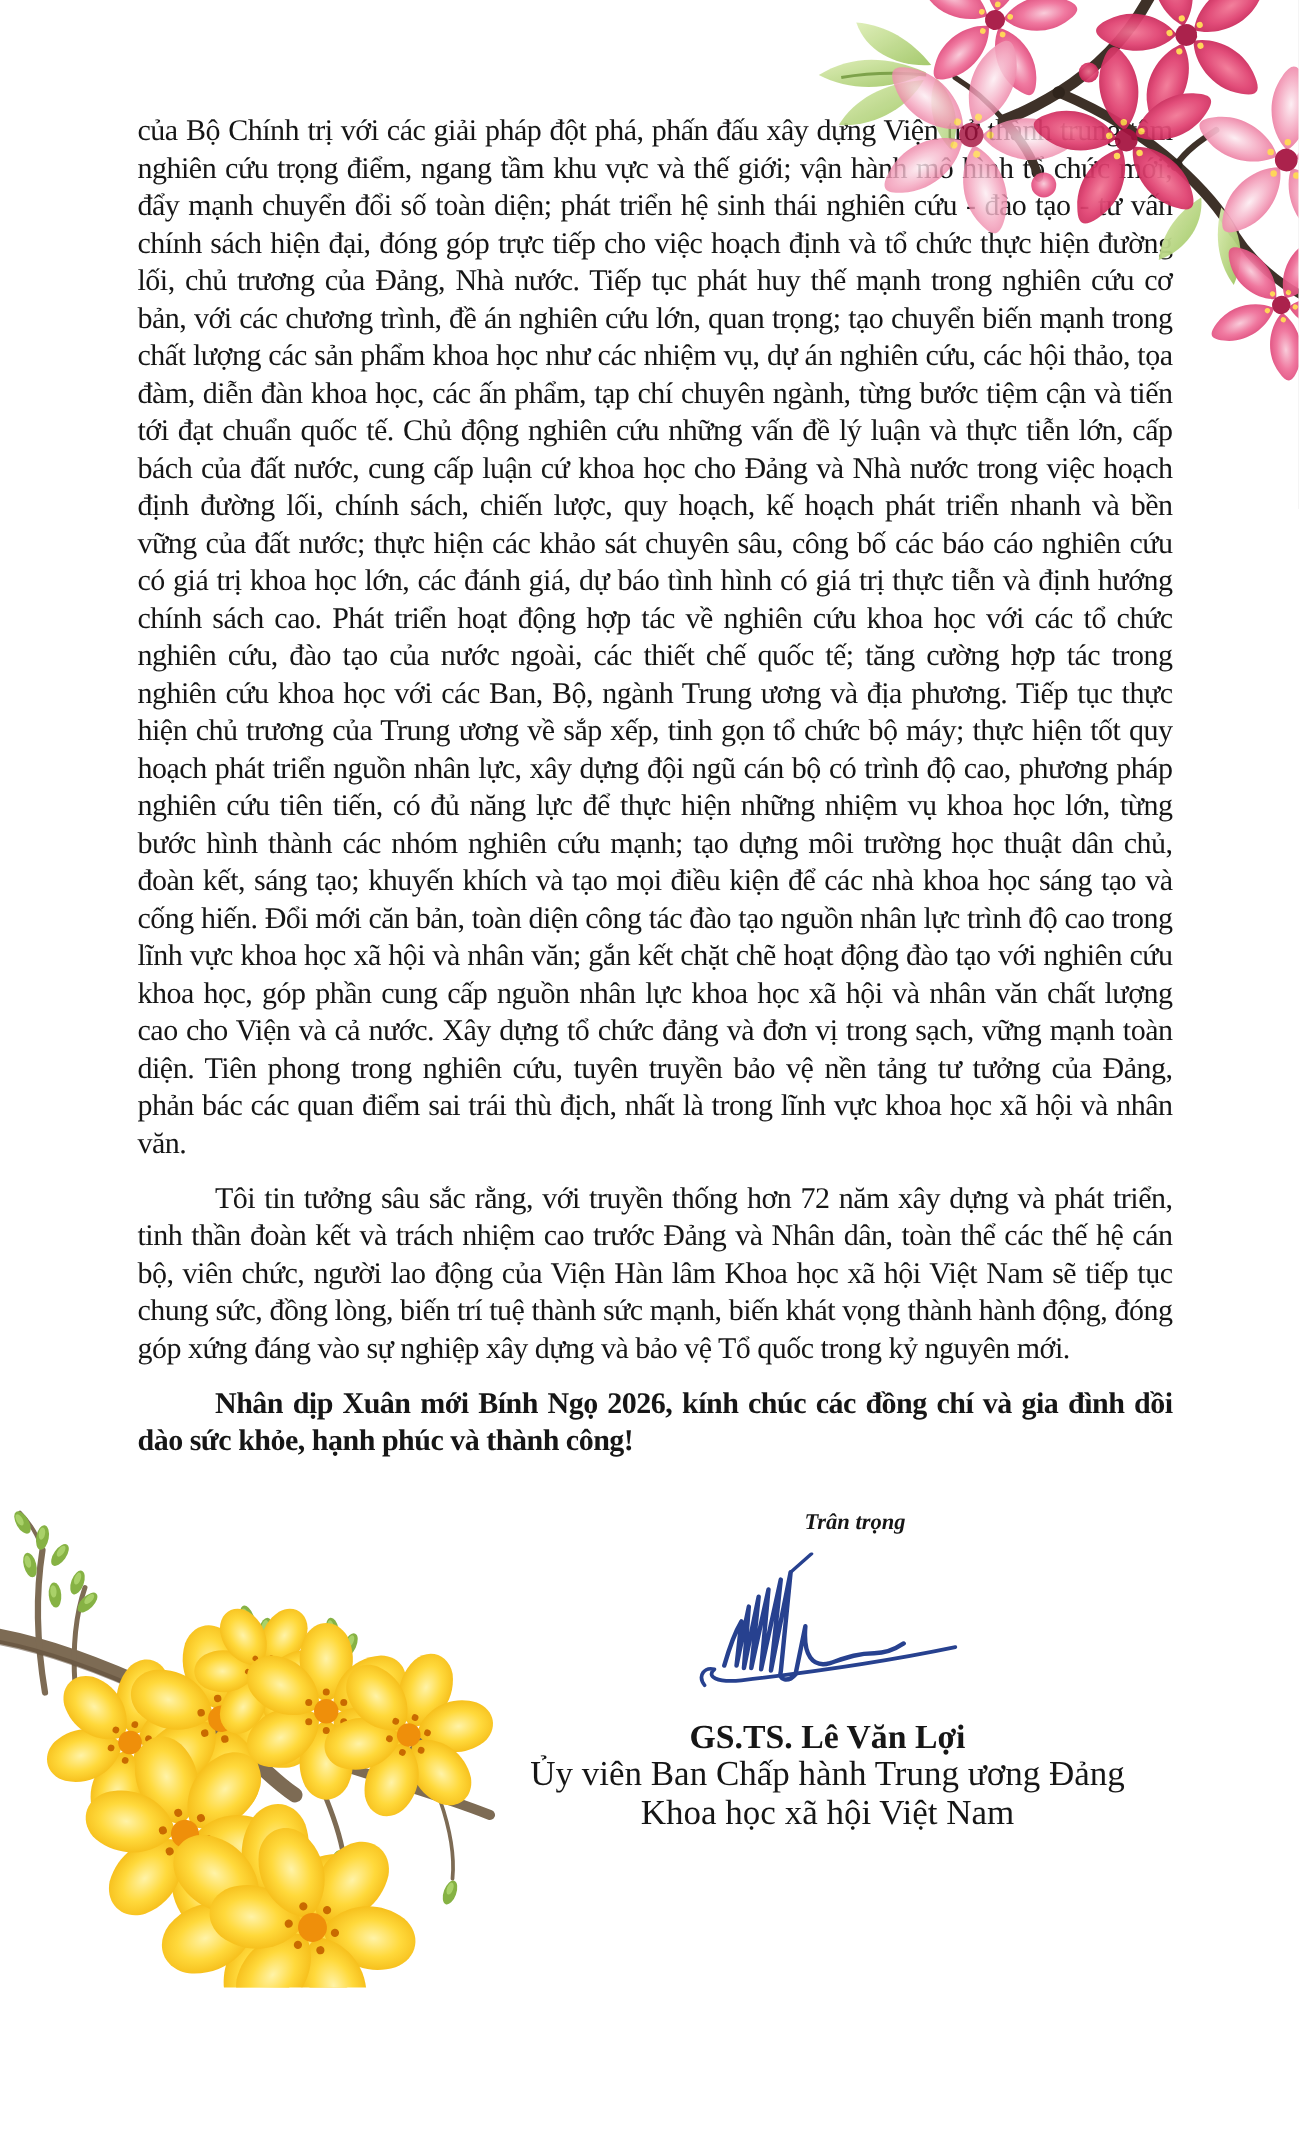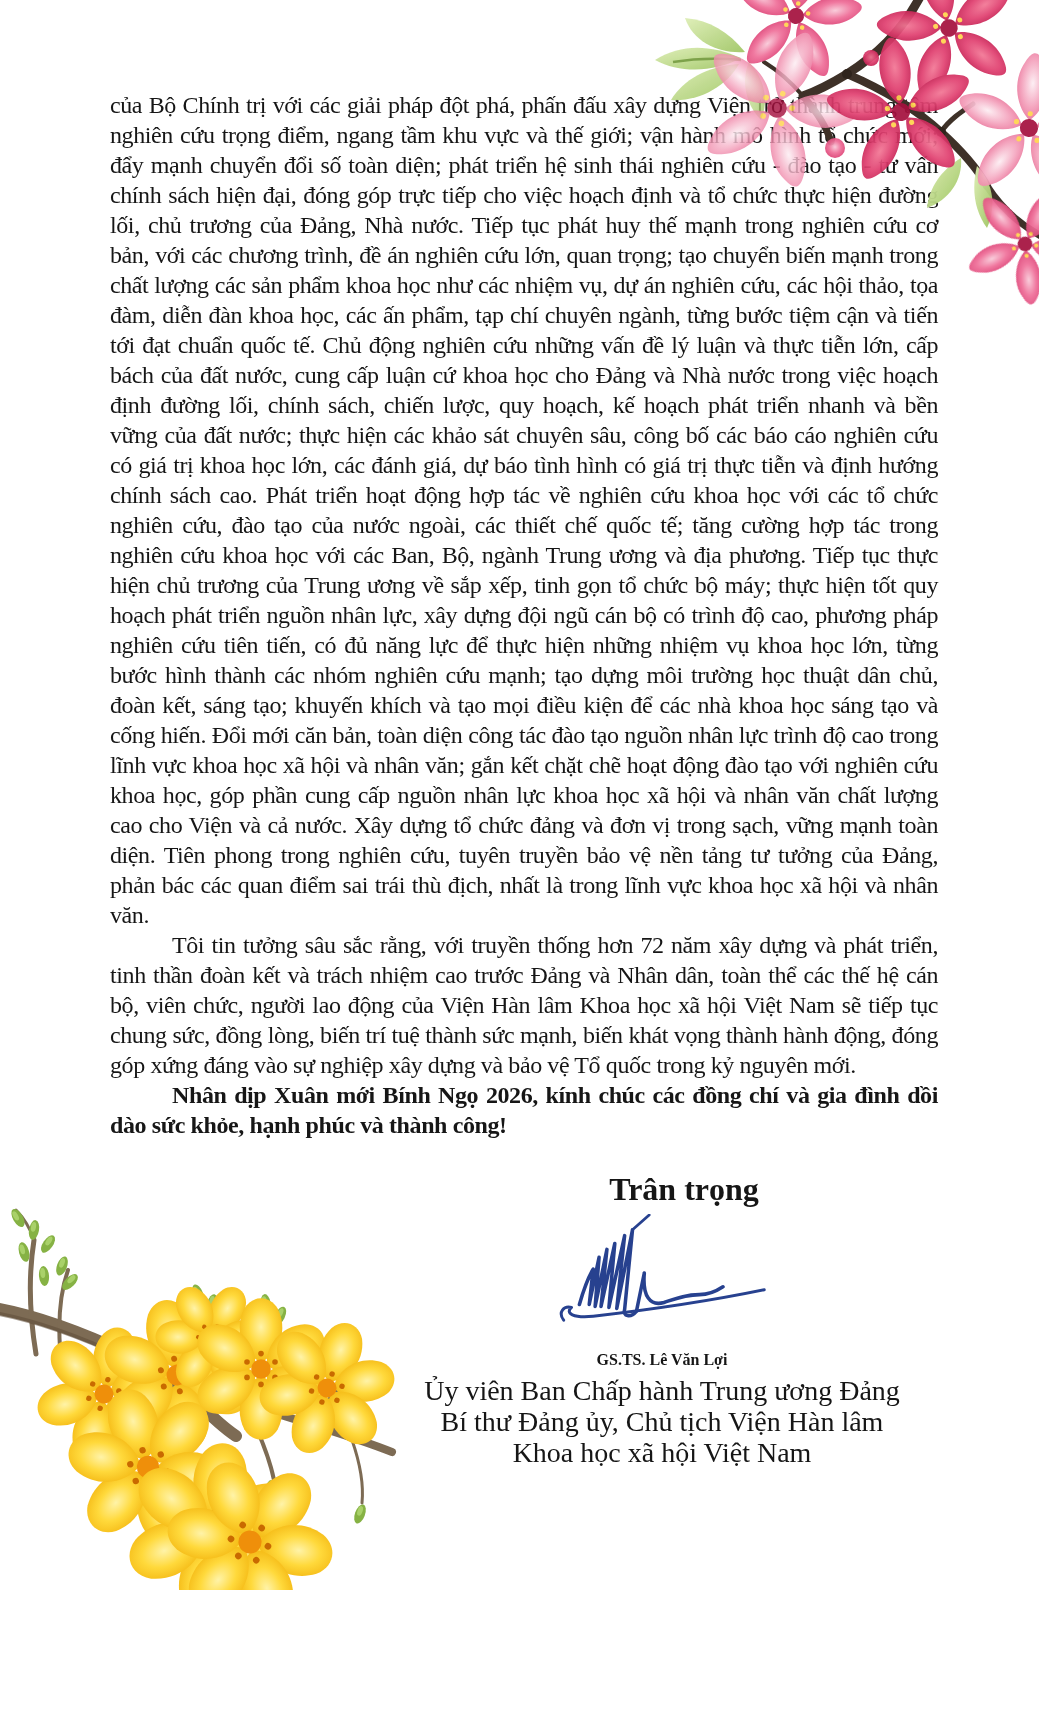--- a/index.html
+++ b/index.html
@@ -15,44 +15,44 @@
   .letter-body{
     position:absolute;
     left:110px;top:90px;
     width:828px;
     font-size:24px;
     line-height:30px;
     letter-spacing:-0.4px;
     text-align:justify;
   }
   .letter-body p{margin:0;}
-  .letter-body p + p{}
+  .letter-body p + p{margin-top:14px;}
   .para-indent{text-indent:62px;}
   .closing-wish{font-weight:bold;}
   .signoff{
     margin-top:34px;
     margin-left:272px;
     width:560px;
     text-align:center;
     text-indent:0;
   }
   .closing-salutation{
-    font-weight:bold;
-    font-size:32px;
+    font-weight:bold;font-style:italic;
+    font-size:18px;
     letter-spacing:0;
     display:block;
     transform:translateX(22px);
   }
   .signature-wrap{
     margin:10px auto 2px auto;
     width:280px;height:118px;
   }
   .signatory-name{
     font-weight:bold;
-    font-size:16px;
+    font-size:27px;
     letter-spacing:0;
     margin-top:4px;
   }
   .signatory-title{
     font-size:28px;
     line-height:31px;
     letter-spacing:0;
   }
   .deco{position:absolute;pointer-events:none;z-index:3;}
   .deco-topright{top:0;right:0;width:450px;height:340px;}
@@ -254,18 +254,17 @@
       <svg class="signature-wrap" viewBox="0 0 260 120" xmlns="http://www.w3.org/2000/svg">
         <g stroke="#27418f" fill="none" stroke-linecap="round" stroke-linejoin="round">
           <path stroke-width="3.6" d="M46,92 C50,78 54,66 60,56 L56,92 L66,44 L62,94 L74,36 L68,94 L82,30 L76,95 L92,22 L84,96 L100,16 L92,97 C90,104 98,106 104,99 L112,60 C110,84 118,94 132,90 C144,86 154,82 168,82 C178,82 186,78 192,74"></path>
           <path stroke-width="2.8" d="M100,16 L117,1"></path>
           <path stroke-width="3" d="M30,108 C24,100 30,93 38,95 C31,101 40,106 60,104 C112,98 176,89 234,77"></path>
         </g>
       </svg>
 
       <div class="signatory-name">GS.TS. Lê Văn Lợi</div>
       <div class="signatory-title">Ủy viên Ban Chấp hành Trung ương Đảng</div>
-      <div class="signatory-title">Bí thư Đảng ủy, Chủ tịch Viện Hàn lâm</div>
       <div class="signatory-title">Khoa học xã hội Việt Nam</div>
     </div>
   </div>
 
 </div>
 
 </body></html>

